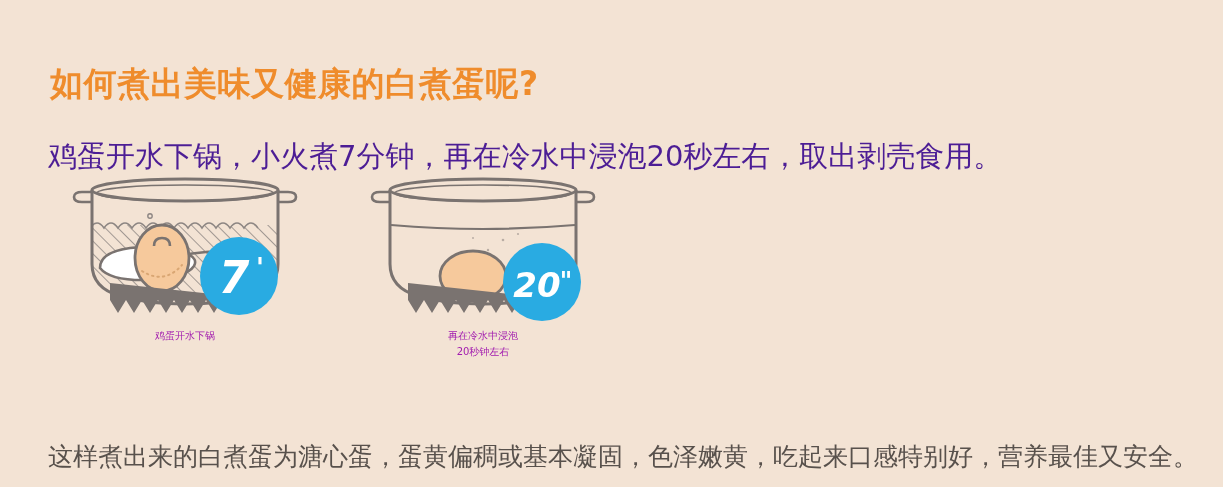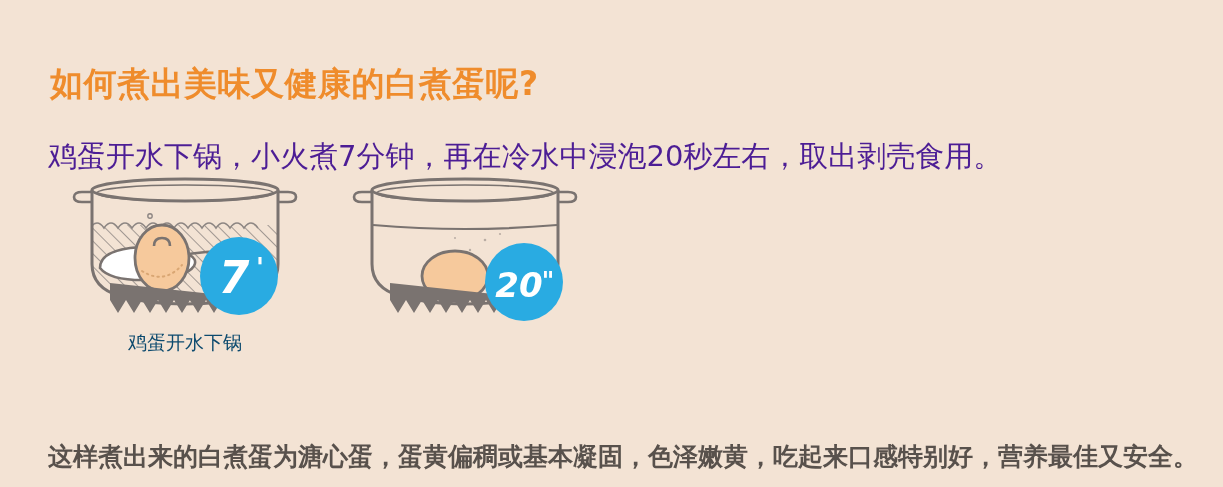--- a/index.html
+++ b/index.html
@@ -54,53 +54,52 @@
     width: 580px;
     height: 220px;
   }
   .step {
     position: absolute;
     top: 0;
     width: 230px;
     height: 220px;
   }
   .step-1 { left: 10px; }
-  .step-2 { left: 290px; }
+  .step-2 { left: 308px; }
 
   .step-art {
     position: absolute;
     left: 0;
     top: 0;
     width: 230px;
     height: 150px;
   }
   .step-art svg { display: block; }
 
   .caption {
     position: absolute;
     top: 160px;
     left: 0;
     width: 230px;
     text-align: center;
-    color: #0c4a6e;
-    font-size: 19px;
+    color: #a21caf;
+    font-size: 10px;
     line-height: 1.55;
   }
   .caption .l1, .caption .l2 { display: block; white-space: nowrap; }
 
   
   .footer-text {
     position: absolute;
     left: 48px;
     top: 417px;
     font-size: 25px;
     color: #58514c;
     white-space: nowrap;
     line-height: 1.2;
-    font-weight: bold;
   }
 </style>
 </head>
 <body>
 
 <div class="page">
 
   <h1 class="headline">如何煮出美味又健康的白煮蛋呢?</h1>
 
   <p class="intro">鸡蛋开水下锅，小火煮7分钟，再在冷水中浸泡20秒左右，取出剥壳食用。</p>
@@ -226,20 +225,22 @@
         </svg>
       </div>
 
       <svg class="badge-svg" style="position:absolute; left:133px; top:73px;" width="82" height="82" viewBox="0 0 82 82" xmlns="http://www.w3.org/2000/svg">
         <circle cx="41" cy="41" r="39" fill="#29abe2"></circle>
         <text x="36" y="56" font-family="'DejaVu Sans','Liberation Sans',sans-serif" font-size="34" font-weight="bold" font-style="italic" fill="#ffffff" text-anchor="middle">20</text>
         <text x="65" y="48" font-family="'DejaVu Sans','Liberation Sans',sans-serif" font-size="24" font-weight="bold" font-style="italic" fill="#ffffff" text-anchor="middle">"</text>
       </svg>
 
       <div class="caption">
+        <span class="l1">再在冷水中浸泡</span>
+        <span class="l2">20秒钟左右</span>
       </div>
     </div>
 
   </div>
 
   <p class="footer-text">这样煮出来的白煮蛋为溏心蛋，蛋黄偏稠或基本凝固，色泽嫩黄，吃起来口感特别好，营养最佳又安全。</p>
 
 </div>
 
 </body></html>

